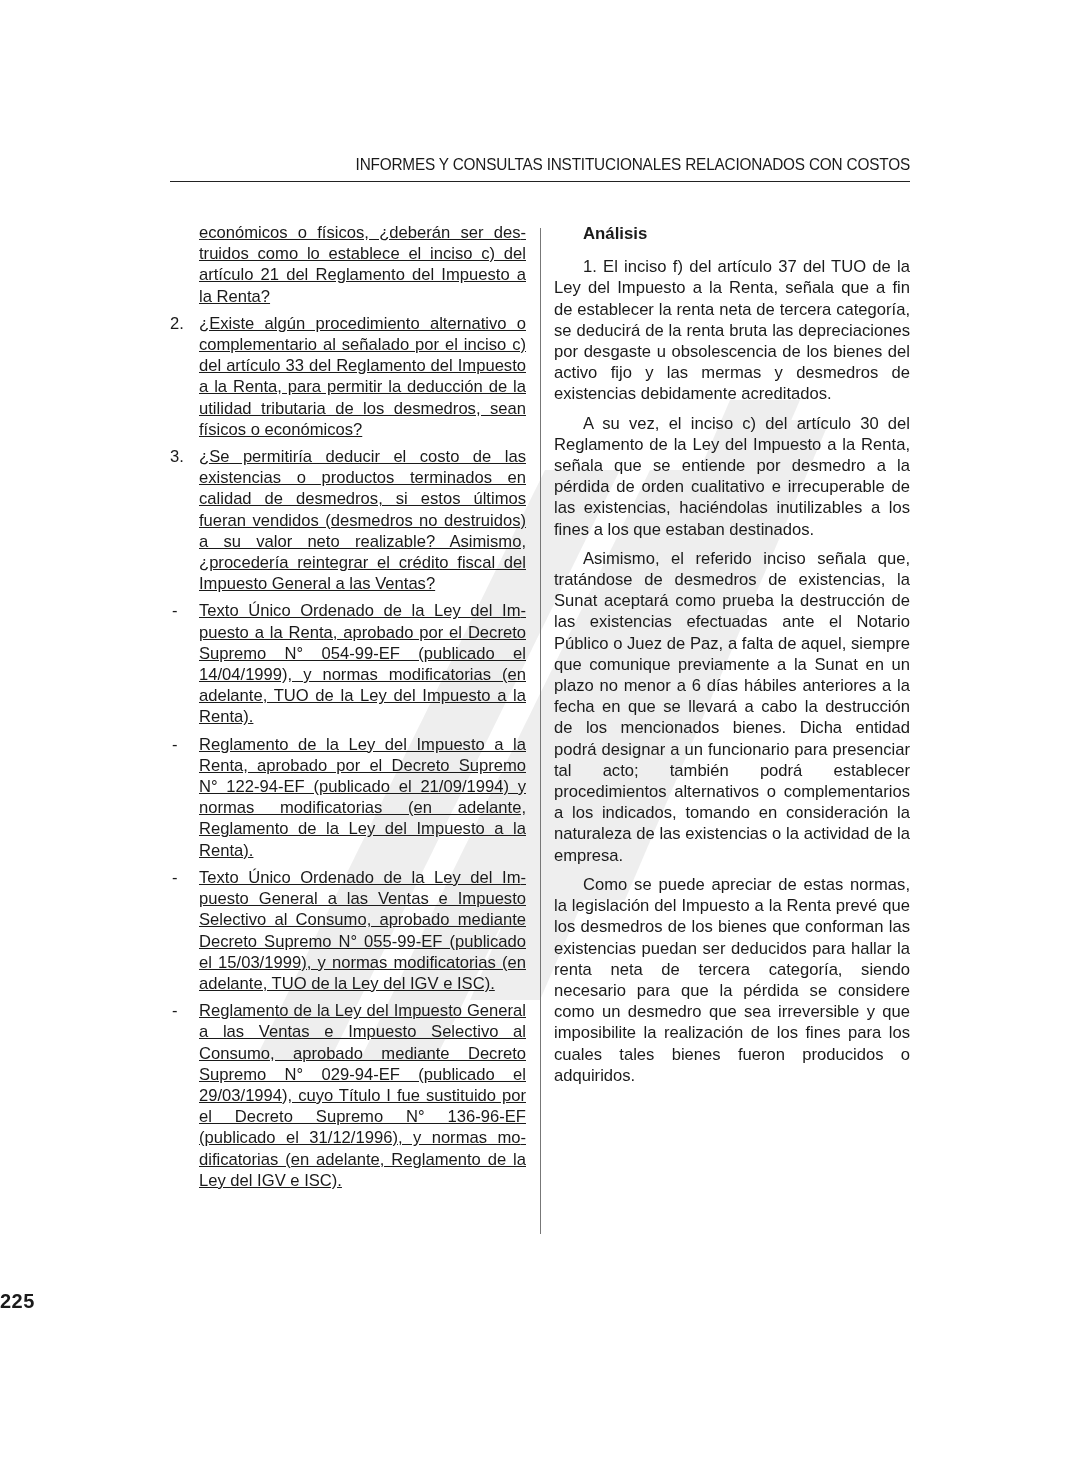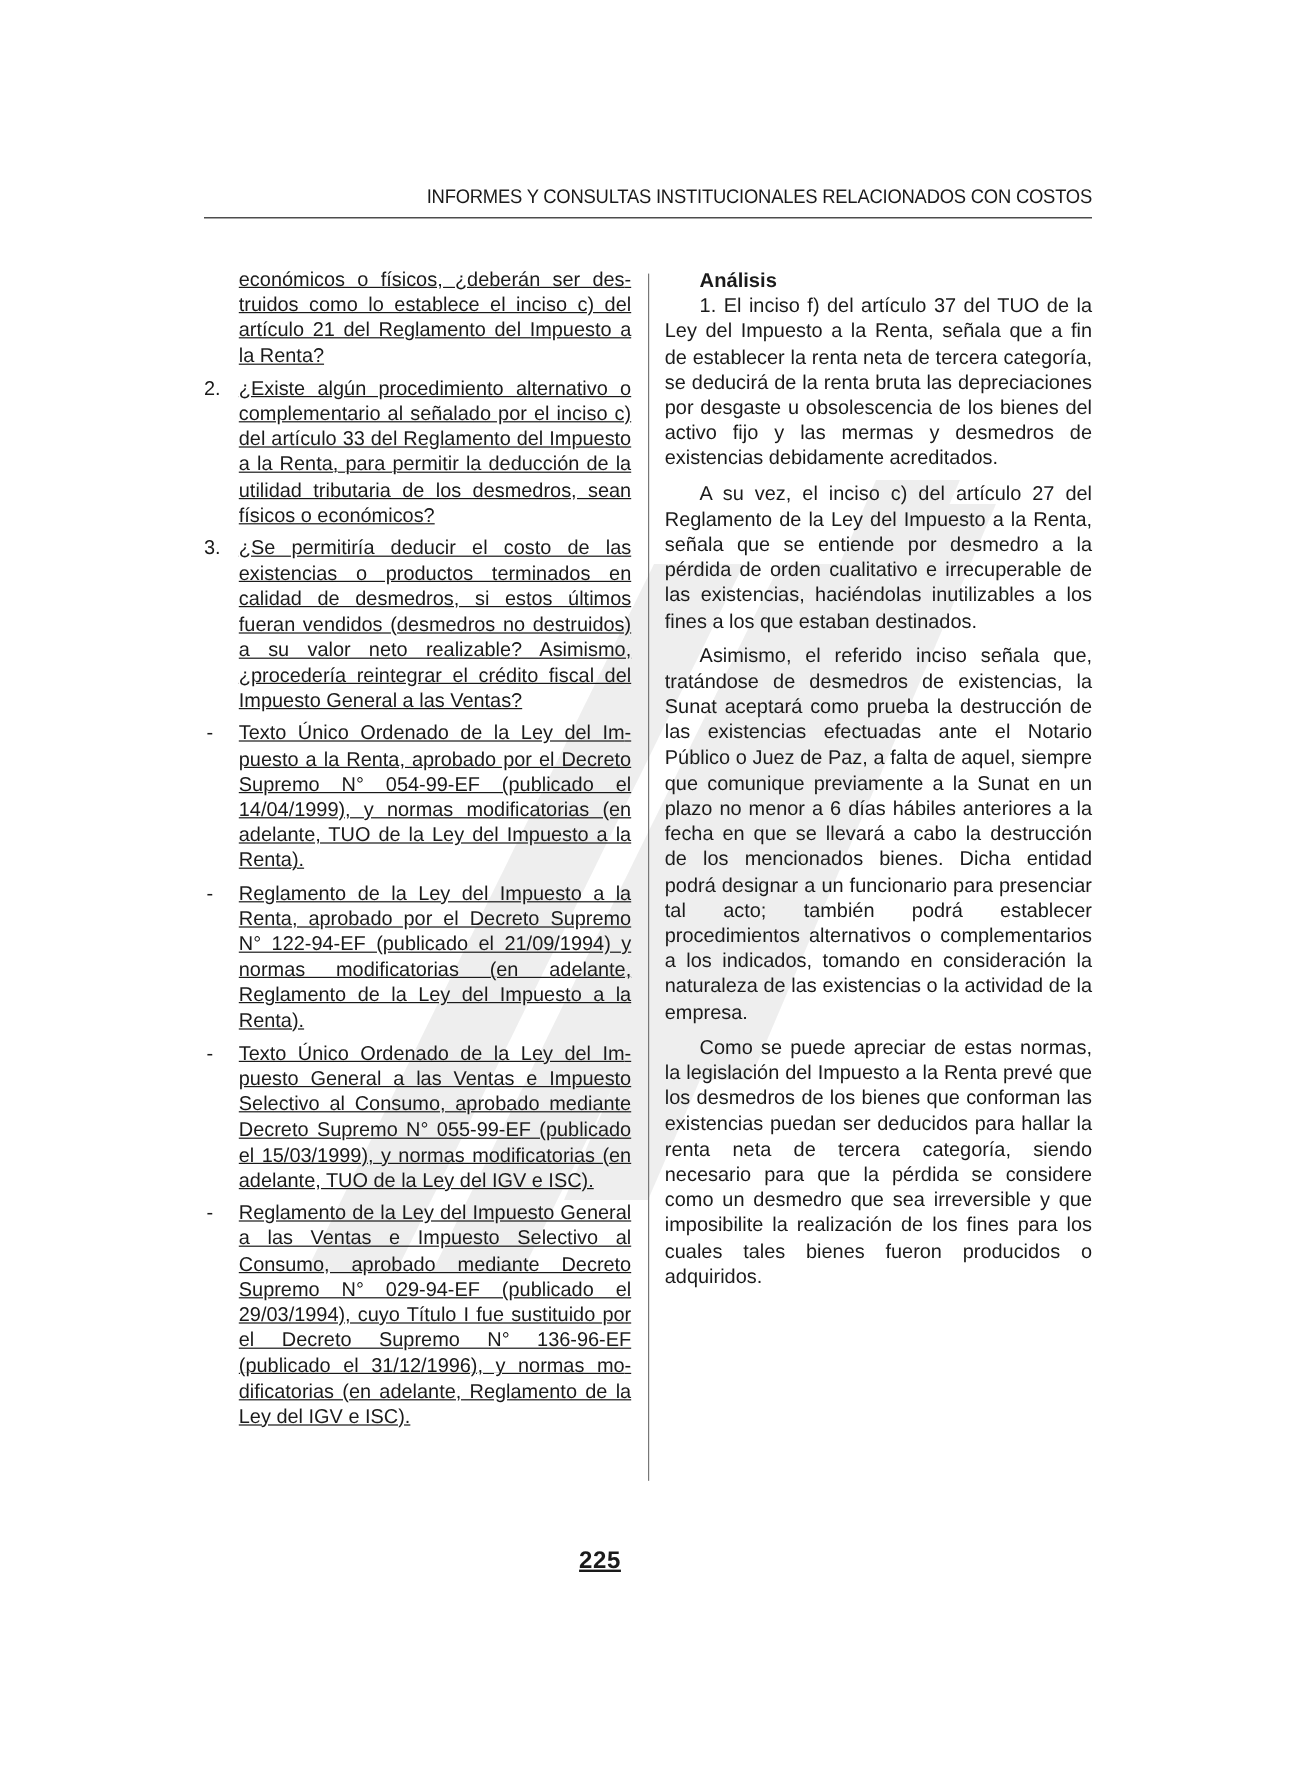--- a/index.html
+++ b/index.html
@@ -83,38 +83,36 @@
       text-align: left;
     }
     .subheading {
       font-weight: bold;
       margin: 0 0 7px 29px;
       font-size: 16.8px;
     }
     .subheading.right {
       margin-left: 29px;
       margin-top: 1px;
-      margin-bottom: 0;
+      margin-bottom: 12px;
     }
     .para {
       text-indent: 29px;
       margin: 0 0 8px 0;
     }
     .bullet .marker { left: 2px; }
     .page-number {
       position: absolute;
       left: 0;
       width: 1000px;
       top: 1290px;
-      text-align: center;
       font-weight: bold;
       font-size: 20px;
       font-family: "Liberation Sans", sans-serif;
       letter-spacing: 0.5px;
-      text-decoration: underline;
     }
   </style>
 </head>
 <body>
 
 <svg class="watermark" viewBox="0 0 1080 1477" xmlns="http://www.w3.org/2000/svg">
   <g fill="#ececec" opacity="0.85">
     <polygon points="255,1060 330,1060 620,470 545,470"></polygon>
     <polygon points="360,1060 435,1060 725,470 650,470"></polygon>
     <polygon points="470,1000 540,1000 800,400 730,400"></polygon>
@@ -157,18 +155,18 @@
   </p>
   <p class="hang bullet">
     <span class="marker">-</span>
     <span>Reglamento de la Ley del Impuesto Ge­neral a las Ventas e Impuesto Selectivo al Consumo, aprobado mediante Decre­to Supremo N° 029-94-EF (publicado el 29/03/1994), cuyo Título I fue sustituido por el Decreto Supremo N° 136-96-EF (publicado el 31/12/1996), y normas mo­dificatorias (en adelante, Reglamento de la Ley del IGV e ISC).</span>
   </p>
 </div>
 
 <div class="col col-right">
   <div class="subheading right">Análisis</div>
   <p class="para">1. El inciso f) del artículo 37 del TUO de la Ley del Impuesto a la Renta, señala que a fin de establecer la renta neta de tercera categoría, se deducirá de la renta bruta las depreciaciones por desgaste u obsolescen­cia de los bienes del activo fijo y las mermas y desmedros de existencias debidamente acreditados.</p>
-  <p class="para">A su vez, el inciso c) del artículo 27 del Reglamento de la Ley del Impuesto a la Ren­ta, señala que se entiende por desmedro a la pérdida de orden cualitativo e irrecuperable de las existencias, haciéndolas inutilizables a los fines a los que estaban destinados.</p>
+  <p class="para">A su vez, el inciso c) del artículo 30 del Reglamento de la Ley del Impuesto a la Ren­ta, señala que se entiende por desmedro a la pérdida de orden cualitativo e irrecuperable de las existencias, haciéndolas inutilizables a los fines a los que estaban destinados.</p>
   <p class="para">Asimismo, el referido inciso señala que, tratándose de desmedros de existencias, la Sunat aceptará como prueba la destrucción de las existencias efectuadas ante el Nota­rio Público o Juez de Paz, a falta de aquel, siempre que comunique previamente a la Sunat en un plazo no menor a 6 días hábi­les anteriores a la fecha en que se llevará a cabo la destrucción de los mencionados bienes. Dicha entidad podrá designar a un funcionario para presenciar tal acto; también podrá establecer procedimientos alternativos o complementarios a los indicados, tomando en consideración la naturaleza de las exis­tencias o la actividad de la empresa.</p>
   <p class="para">Como se puede apreciar de estas nor­mas, la legislación del Impuesto a la Renta prevé que los desmedros de los bienes que conforman las existencias puedan ser dedu­cidos para hallar la renta neta de tercera ca­tegoría, siendo necesario para que la pérdi­da se considere como un desmedro que sea irreversible y que imposibilite la realización de los fines para los cuales tales bienes fue­ron producidos o adquiridos.</p>
 </div>
 
 <div class="page-number">225</div>
 
 </body></html>

